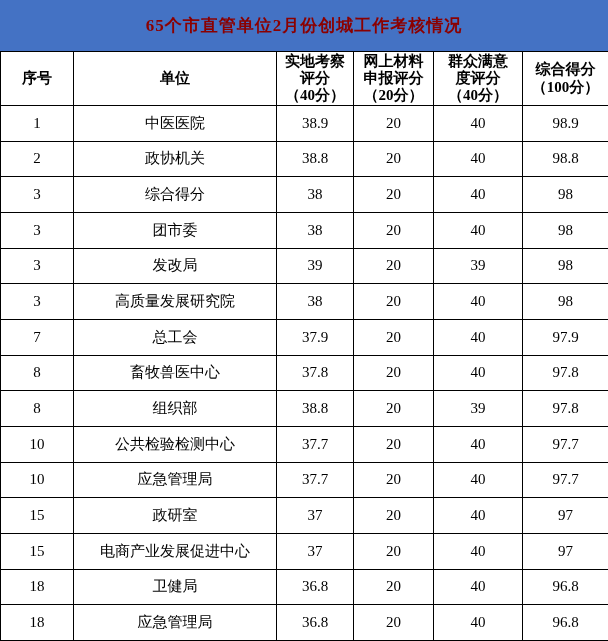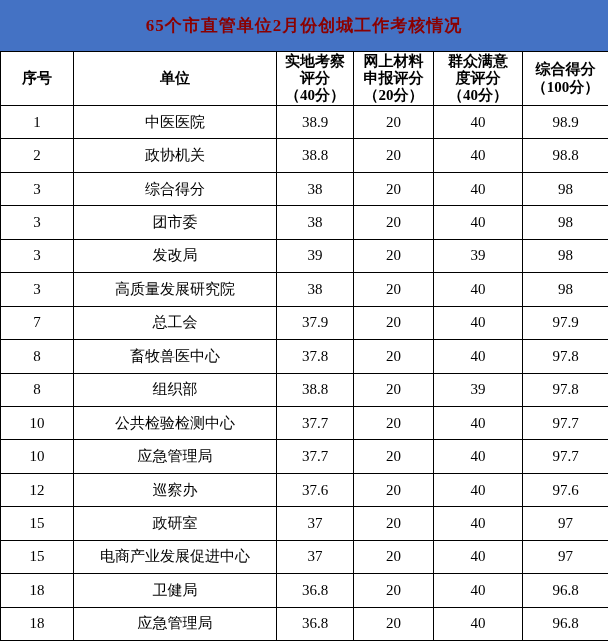--- a/index.html
+++ b/index.html
@@ -176,28 +176,20 @@
         </tr>
         <tr>
           <td>10</td>
           <td>应急管理局</td>
           <td>37.7</td>
           <td>20</td>
           <td>40</td>
           <td>97.7</td>
         </tr>
         <tr>
-          <td>12</td>
-          <td>巡察办</td>
-          <td>37.6</td>
-          <td>20</td>
-          <td>40</td>
-          <td>97.6</td>
-        </tr>
-        <tr>
           <td>15</td>
           <td>政研室</td>
           <td>37</td>
           <td>20</td>
           <td>40</td>
           <td>97</td>
         </tr>
         <tr>
           <td>15</td>
           <td>电商产业发展促进中心</td>

